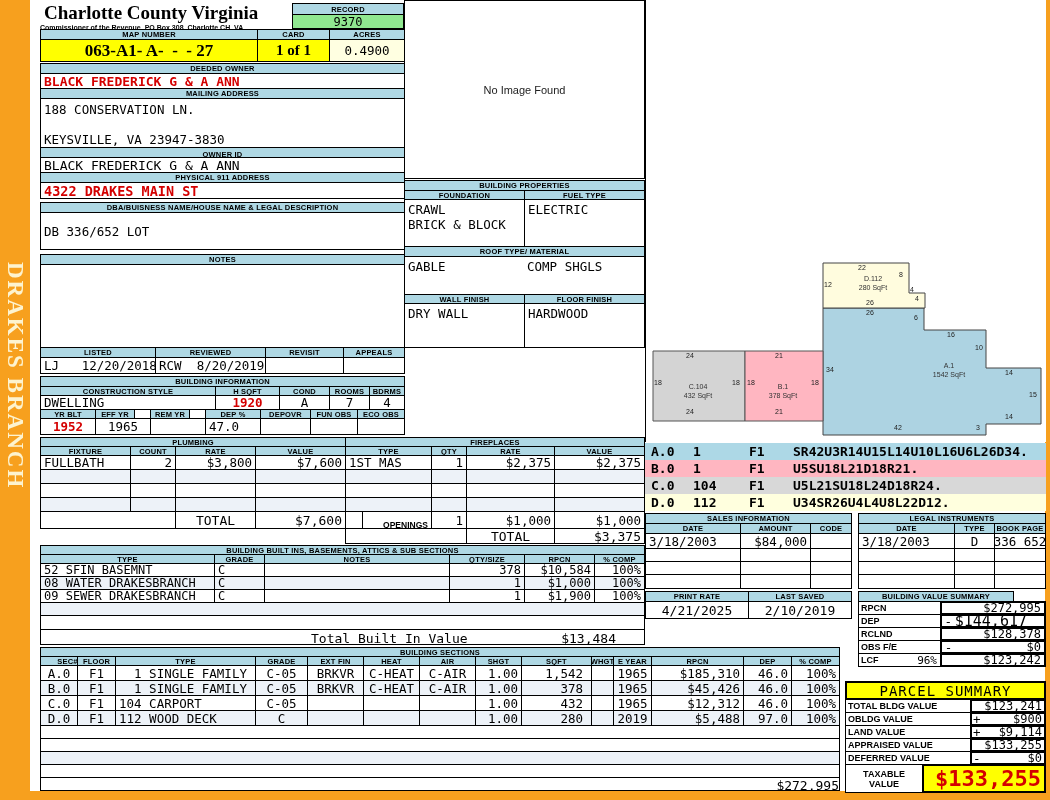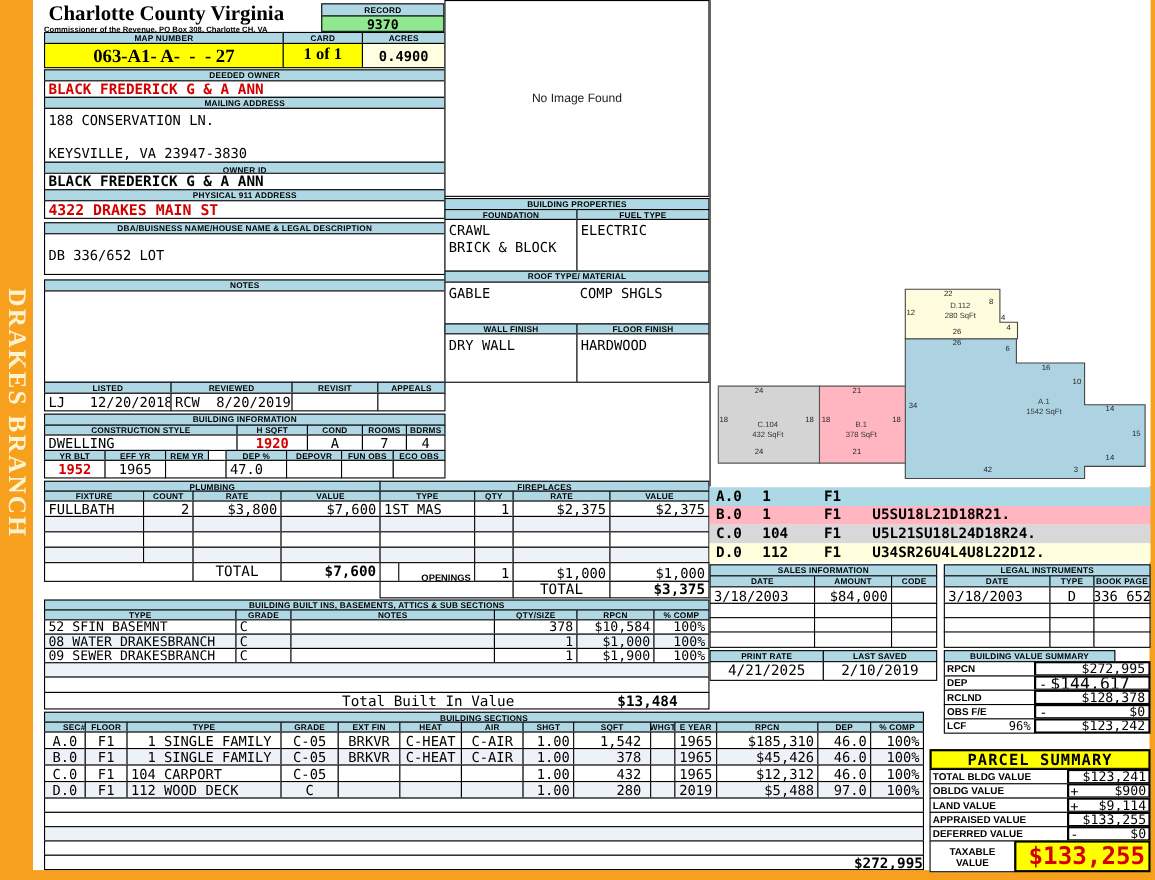--- a/index.html
+++ b/index.html
@@ -12,21 +12,21 @@
   .a{position:absolute;box-sizing:border-box}
   .hd{background:var(--blue);border:1px solid #000;
       font:bold 7.5px "Liberation Sans",sans-serif;letter-spacing:.2px;
       display:flex;align-items:center;justify-content:center;white-space:pre}
   .cl{border:1px solid #000;background:#fff;
       font:12.5px "DejaVu Sans Mono",monospace;
       display:flex;align-items:center;white-space:pre;overflow:hidden}
   .l{padding-left:3px}
   .r{justify-content:flex-end;padding-right:3px}
   .c{justify-content:center}
-  .b{font-weight:bold}
+  .b{font-weight:normal}
   .red{color:var(--red);font-weight:bold}
   .alt{background:var(--alt)}
   .obar{position:absolute;background:var(--orange);box-sizing:border-box}
   .district{writing-mode:vertical-rl;font:bold 23px "Liberation Serif",serif;
       color:#FDF3CF;letter-spacing:2px;white-space:pre}
   .dim{position:absolute;font:7px "Liberation Sans",sans-serif;color:#222;
       transform:translate(-50%,0);white-space:nowrap}
   .shl{position:absolute;font:7px "Liberation Sans",sans-serif;color:#333;
       transform:translate(-50%,0);white-space:nowrap}
   .vrow{display:flex;align-items:center;
@@ -93,21 +93,21 @@
   <div class="a hd" style="left:215px;top:386px;width:65px;height:10px">H SQFT</div>
   <div class="a hd" style="left:279px;top:386px;width:51px;height:10px">COND</div>
   <div class="a hd" style="left:329px;top:386px;width:41px;height:10px">ROOMS</div>
   <div class="a hd" style="left:369px;top:386px;width:36px;height:10px">BDRMS</div>
   <div class="a cl l" style="left:40px;top:395px;width:176px;height:15px">DWELLING</div>
   <div class="a cl c red" style="left:215px;top:395px;width:65px;height:15px">1920</div>
   <div class="a cl c" style="left:279px;top:395px;width:51px;height:15px">A</div>
   <div class="a cl c" style="left:329px;top:395px;width:41px;height:15px">7</div>
   <div class="a cl c" style="left:369px;top:395px;width:36px;height:15px">4</div>
   <div class="a hd" style="left:40px;top:409px;width:56px;height:10px">YR BLT</div>
-  <div class="a hd" style="left:95px;top:409px;width:56px;height:10px">EFF YR</div>
+  <div class="a hd" style="left:95px;top:409px;width:40px;height:10px">EFF YR</div>
   <div class="a hd" style="left:150px;top:409px;width:40px;height:10px">REM YR</div>
   <div class="a hd" style="left:205px;top:409px;width:56px;height:10px">DEP %</div>
   <div class="a hd" style="left:260px;top:409px;width:51px;height:10px">DEPOVR</div>
   <div class="a hd" style="left:310px;top:409px;width:48px;height:10px">FUN OBS</div>
   <div class="a hd" style="left:357px;top:409px;width:48px;height:10px">ECO OBS</div>
   <div class="a cl c red" style="left:40px;top:418px;width:56px;height:17px">1952</div>
   <div class="a cl c" style="left:95px;top:418px;width:56px;height:17px">1965</div>
   <div class="a cl" style="left:150px;top:418px;width:56px;height:17px"></div>
   <div class="a cl l" style="left:205px;top:418px;width:56px;height:17px">47.0</div>
   <div class="a cl" style="left:260px;top:418px;width:51px;height:17px"></div>
@@ -345,20 +345,21 @@
     <span class="shl" style="left:303px;top:362px">A.1</span>
     <span class="shl" style="left:303px;top:371px">1542 SqFt</span>
     <span class="shl" style="left:227px;top:275px">D.112</span>
     <span class="shl" style="left:227px;top:284px">280 SqFt</span>
   </div>
 
   <div class="a vrow" style="left: 645px; top: 443px; width: 401px; height: 17px; background: rgb(173, 216, 230);">
     <span style="width:42px;padding-left:6px">A.0</span>
     <span style="width:56px">1</span>
     <span style="width:44px">F1</span>
+    <span>SR42U3R14U15L14U10L16U6L26D34.</span>
   </div>
   <div class="a vrow" style="left: 645px; top: 460px; width: 401px; height: 17px; background: rgb(255, 182, 193);">
     <span style="width:42px;padding-left:6px">B.0</span>
     <span style="width:56px">1</span>
     <span style="width:44px">F1</span>
     <span>U5SU18L21D18R21.</span>
   </div>
   <div class="a vrow" style="left: 645px; top: 477px; width: 401px; height: 17px; background: rgb(216, 216, 216);">
     <span style="width:42px;padding-left:6px">C.0</span>
     <span style="width:56px">104</span>

